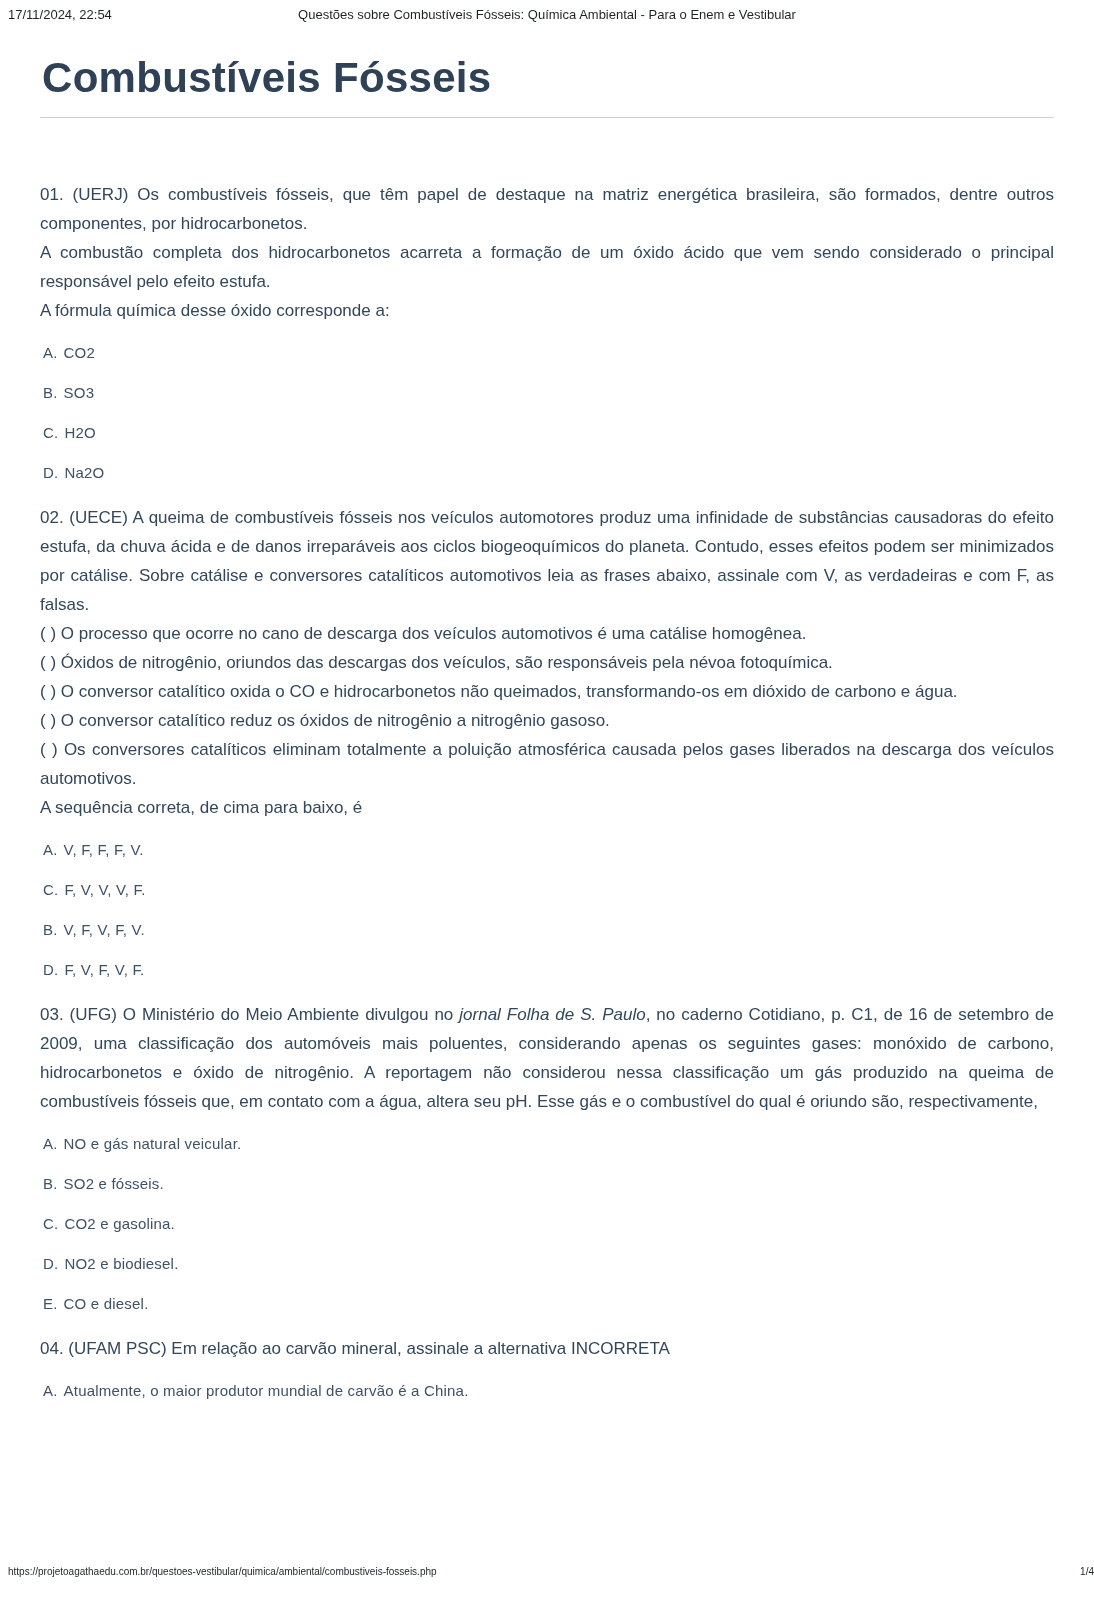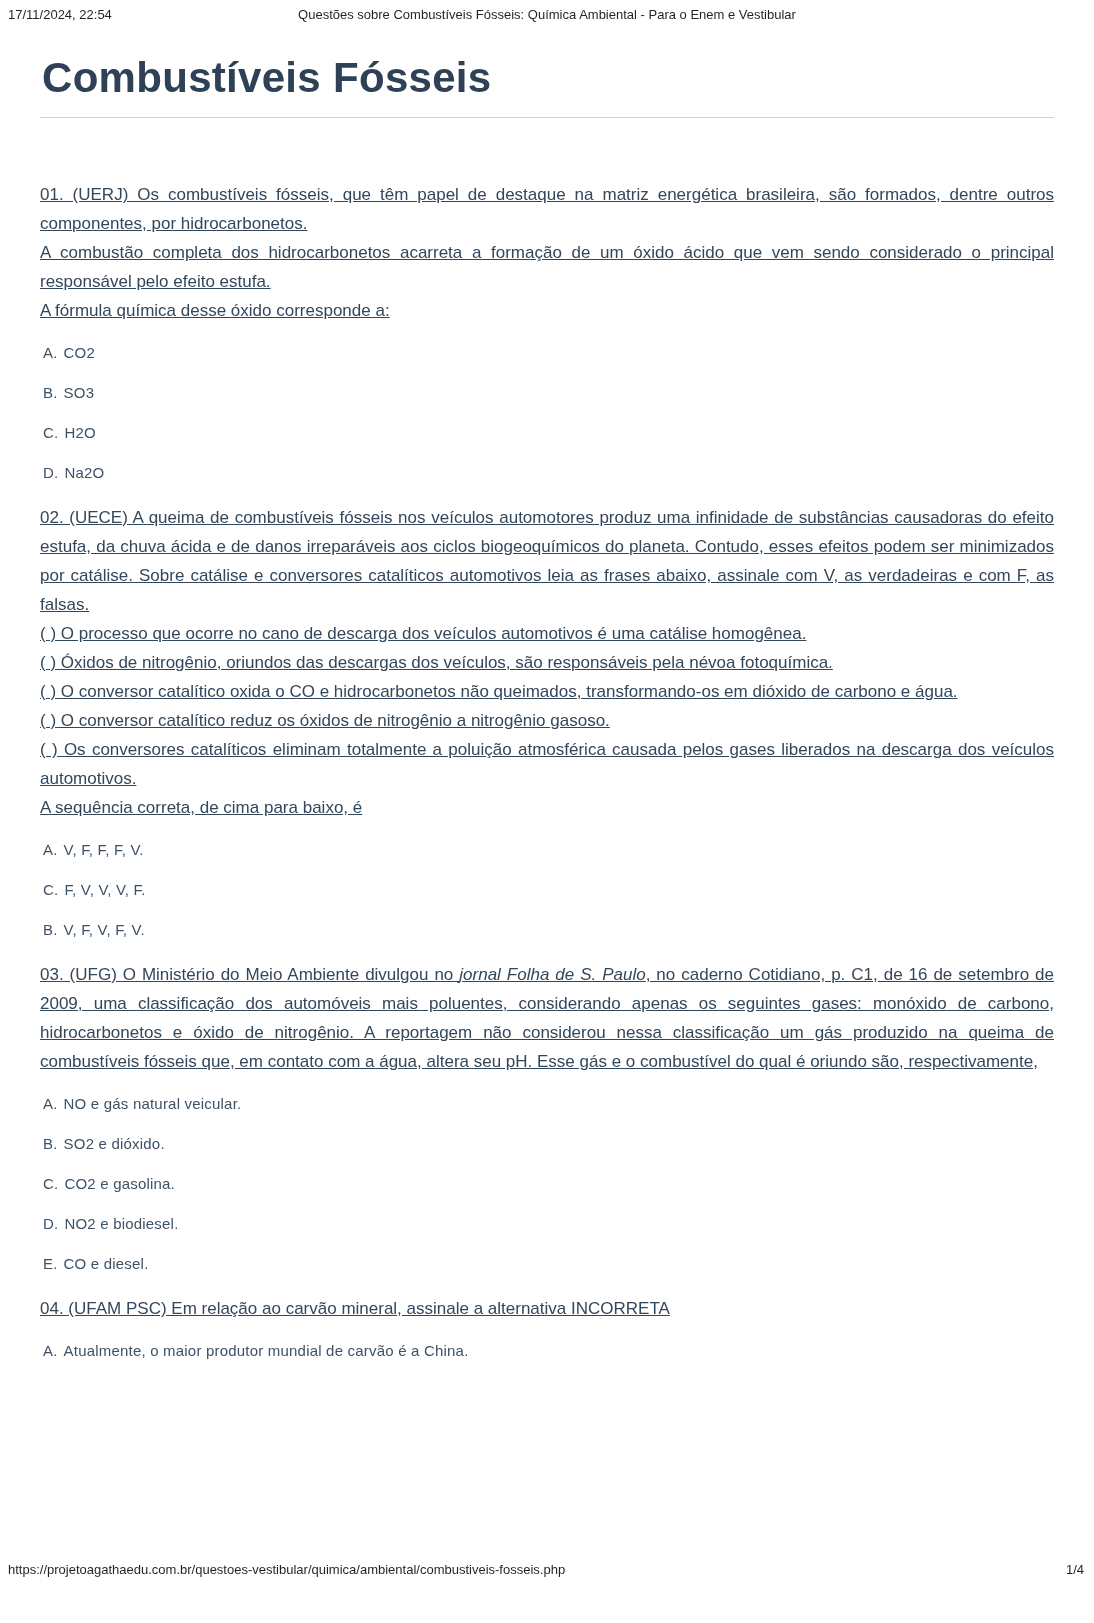--- a/index.html
+++ b/index.html
@@ -13,41 +13,41 @@
   }
 
   
   .print-header {
     position:absolute; top:7px; left:0; width:100%;
     text-align:center; font-size:13px; color:#1f2328;
   }
   .ph-date { position:absolute; left:8px; top:0; }
 
   .print-footer {
-    position:absolute; bottom:46px; left:8px; right:10px;
+    position:absolute; bottom:46px; left:8px; right:0;
     display:flex; justify-content:space-between;
-    font-size:13px; color:#1f2328;
+    font-size:10px; color:#1f2328;
   }
 
   
   .content { padding:47px 40px 0 40px; }
 
   h1.page-title {
     font-size:42px; line-height:46px; font-weight:bold;
     color:#2e4156; letter-spacing:0.3px;
     margin:8px 0 16px 2px;
   }
   hr.divider { border:0; border-top:1px solid #ccd3da; }
 
   .question { }
   .question.first { margin-top:62px; }
 
   .question p {
     font-size:17px; line-height:29px;
-    text-align:justify; color:#33475b;text-decoration:underline;
+    text-align:justify; color:#33475b;
   }
   .question p em { font-style:italic; }
 
   .options { margin-top:18px; padding-left:3px; }
   .option {
     font-size:15px; line-height:20px;
     margin-bottom:20px; color:#3e5266; letter-spacing:0.2px;
   }
   .option .opt-letter { margin-right:6px; }
 </style>
@@ -95,31 +95,34 @@
     <div class="options">
       <div class="option">
         <span class="opt-letter">A.</span><span>V, F, F, F, V.</span>
       </div>
       <div class="option">
         <span class="opt-letter">C.</span><span>F, V, V, V, F.</span>
       </div>
       <div class="option">
         <span class="opt-letter">B.</span><span>V, F, V, F, V.</span>
       </div>
+      <div class="option">
+        <span class="opt-letter">D.</span><span>F, V, F, V, F.</span>
+      </div>
     </div>
   </section>
 
   <section class="question">
     <p><span>03. (UFG) O Ministério do Meio Ambiente divulgou no </span><em>jornal Folha de S. Paulo</em><span>, no caderno Cotidiano, p. C1, de 16 de setembro de 2009, uma classificação dos automóveis mais poluentes, considerando apenas os seguintes gases: monóxido de carbono, hidrocarbonetos e óxido de nitrogênio. A reportagem não considerou nessa classificação um gás produzido na queima de combustíveis fósseis que, em contato com a água, altera seu pH. Esse gás e o combustível do qual é oriundo são, respectivamente,</span></p>
     <div class="options">
       <div class="option">
         <span class="opt-letter">A.</span><span>NO e gás natural veicular.</span>
       </div>
       <div class="option">
-        <span class="opt-letter">B.</span><span>SO2 e dióxido.</span>
+        <span class="opt-letter">B.</span><span>SO2 e fósseis.</span>
       </div>
       <div class="option">
         <span class="opt-letter">C.</span><span>CO2 e gasolina.</span>
       </div>
       <div class="option">
         <span class="opt-letter">D.</span><span>NO2 e biodiesel.</span>
       </div>
       <div class="option">
         <span class="opt-letter">E.</span><span>CO e diesel.</span>
       </div>

